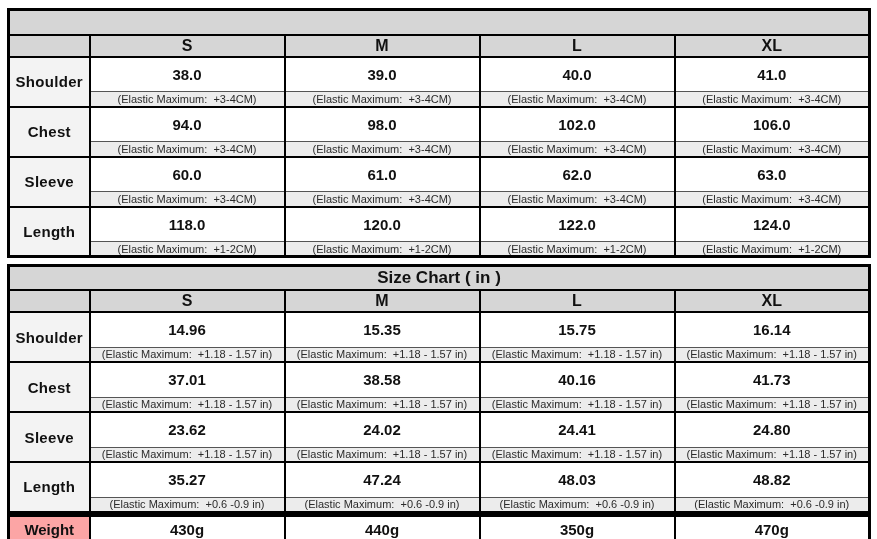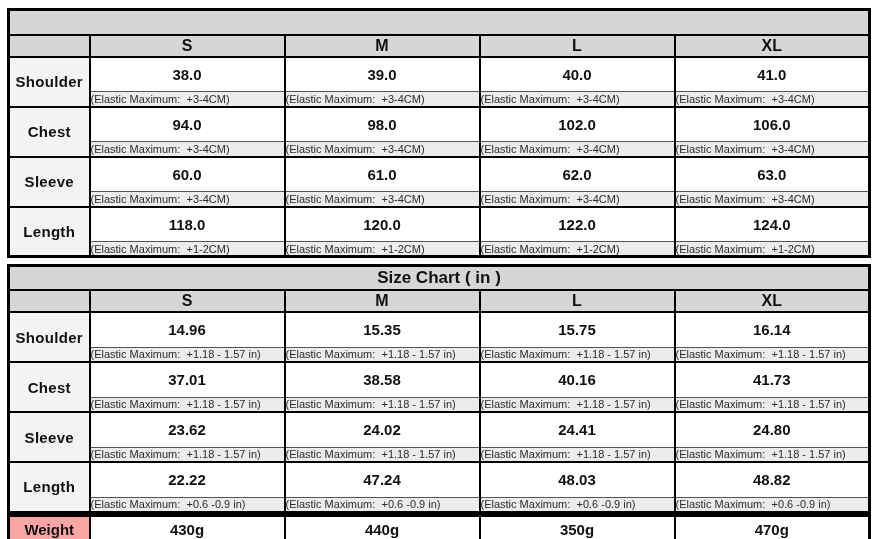--- a/index.html
+++ b/index.html
@@ -65,21 +65,21 @@
     font-size: 15px;
   }
   
   td.elastic {
     height: 15px;
     background: #ececec;
     border-left: 2px solid #000;
     border-right: 2px solid #000;
     border-top: 1px solid #555;
     border-bottom: 2px solid #000;
-    text-align: left;
+    text-align: center;
     font-size: 11px;
     color: #2b2b2b;
     padding: 0;
   }
   
   table.tbl-weight td { border: 2px solid #000; }
   td.wlabel {
     height: 29px;
     background: #fca5a5;
     text-align: center;
@@ -234,21 +234,21 @@
       </tr>
       <tr>
         <td class="elastic">(Elastic Maximum:&nbsp; +1.18 - 1.57 in)</td>
         <td class="elastic">(Elastic Maximum:&nbsp; +1.18 - 1.57 in)</td>
         <td class="elastic">(Elastic Maximum:&nbsp; +1.18 - 1.57 in)</td>
         <td class="elastic">(Elastic Maximum:&nbsp; +1.18 - 1.57 in)</td>
       </tr>
 
       <tr>
         <td class="label" rowspan="2">Length</td>
-        <td class="val">22.22</td>
+        <td class="val">35.27</td>
         <td class="val">47.24</td>
         <td class="val">48.03</td>
         <td class="val">48.82</td>
       </tr>
       <tr>
         <td class="elastic">(Elastic Maximum:&nbsp; +0.6 -0.9 in)</td>
         <td class="elastic">(Elastic Maximum:&nbsp; +0.6 -0.9 in)</td>
         <td class="elastic">(Elastic Maximum:&nbsp; +0.6 -0.9 in)</td>
         <td class="elastic">(Elastic Maximum:&nbsp; +0.6 -0.9 in)</td>
       </tr>

